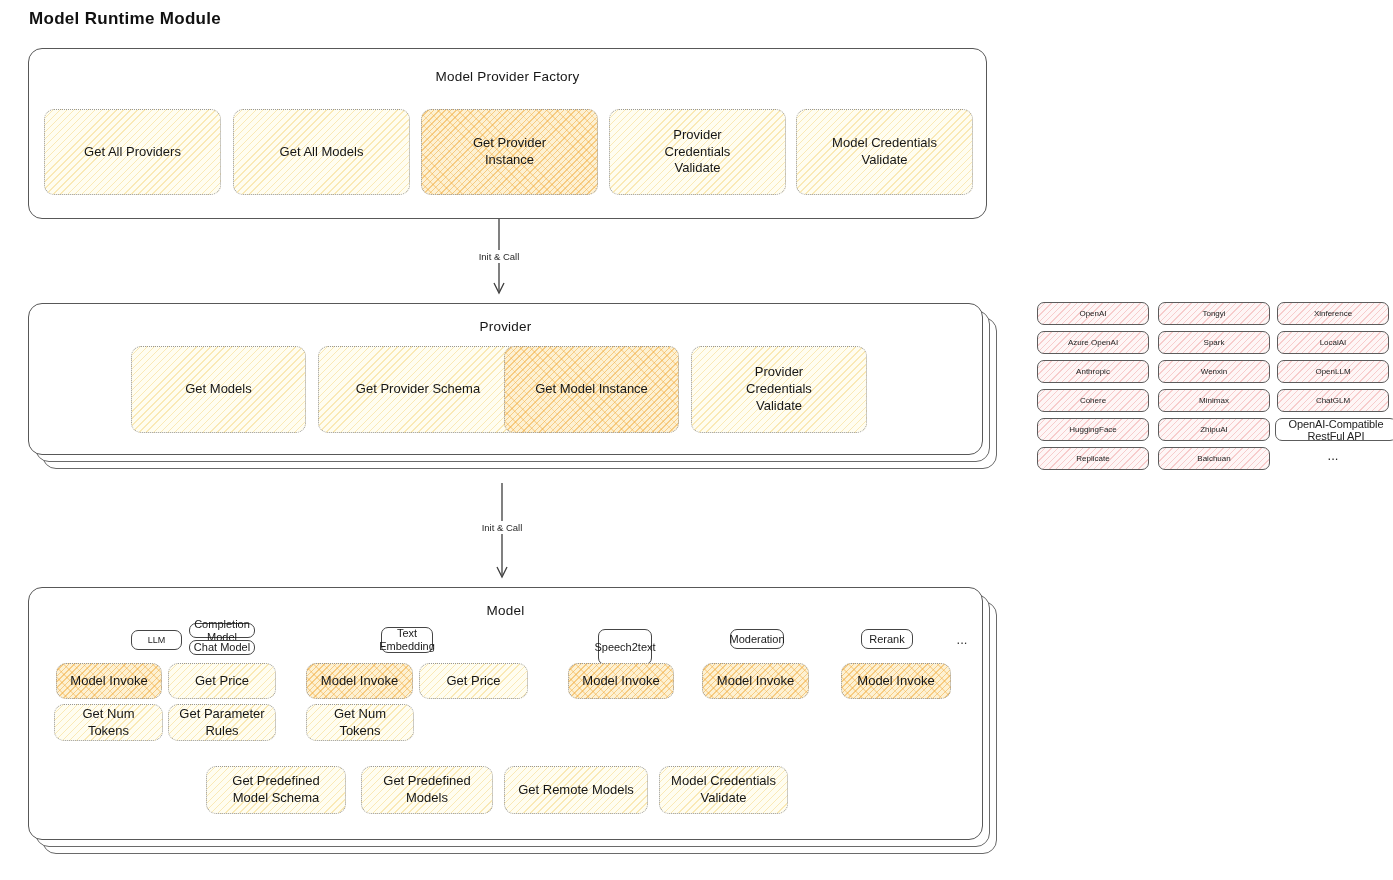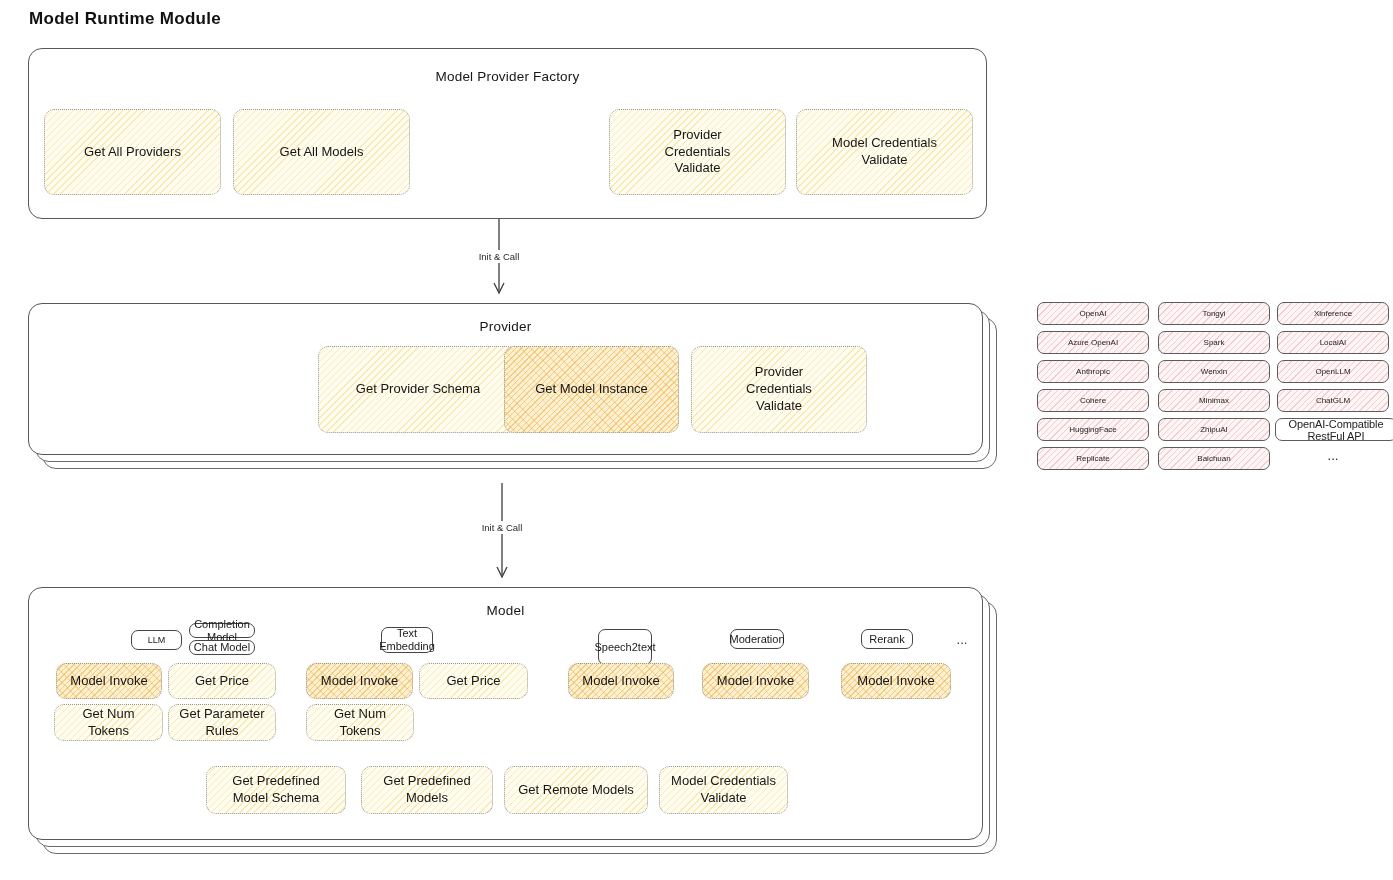--- a/index.html
+++ b/index.html
@@ -71,34 +71,36 @@
 <body>
 
 <div class="canvas">
 
   <div class="page-title">Model Runtime Module</div>
 
   <div class="frame" style="left:28px;top:48px;width:959px;height:171px;">
     <div class="frame-title" style="top:20px;">Model Provider Factory</div>
     <div class="func fill-yellow" style="left:15px;top:60px;width:177px;height:86px;">Get All Providers</div>
     <div class="func fill-yellow" style="left:204px;top:60px;width:177px;height:86px;">Get All Models</div>
+    <div class="func fill-orange narrow" style="left:392px;top:60px;width:177px;height:86px;">Get Provider Instance</div>
     <div class="func fill-yellow narrow" style="left:580px;top:60px;width:177px;height:86px;">Provider Credentials Validate</div>
     <div class="func fill-yellow narrow" style="left:767px;top:60px;width:177px;height:86px;">Model Credentials Validate</div>
   </div>
 
   <svg class="arrow-svg" style="left:491px;top:219px;" width="16" height="80" viewBox="0 0 16 80">
     <line x1="8" y1="0" x2="8" y2="72" stroke="#3d3d3d" stroke-width="1.3"></line>
     <path d="M3 64 L8 74 L13 64" stroke="#3d3d3d" stroke-width="1.3" fill="none"></path>
   </svg>
   <div class="arrow-label" style="left:459px;top:250px;width:80px;">Init &amp; Call</div>
 
   <div class="layer" style="left:42px;top:317px;width:955px;height:152px;"></div>
   <div class="layer" style="left:35px;top:310px;width:955px;height:152px;"></div>
   <div class="frame" style="left:28px;top:303px;width:955px;height:152px;">
     <div class="frame-title" style="top:15px;">Provider</div>
+    <div class="func fill-yellow" style="left:102px;top:42px;width:175px;height:87px;">Get Models</div>
     <div class="func fill-yellow" style="left:289px;top:42px;width:200px;height:87px;">Get Provider Schema</div>
     <div class="func fill-orange" style="left:475px;top:42px;width:175px;height:87px;">Get Model Instance</div>
     <div class="func fill-yellow narrow" style="left:662px;top:42px;width:176px;height:87px;">Provider Credentials Validate</div>
   </div>
 
   <div class="pink-cell fill-pink" style="left:1025px;top:302px;width:112px;height:23px;">OpenAI</div>
   <div class="pink-cell fill-pink" style="left:1025px;top:331px;width:112px;height:23px;">Azure OpenAI</div>
   <div class="pink-cell fill-pink" style="left:1025px;top:360px;width:112px;height:23px;">Anthropic</div>
   <div class="pink-cell fill-pink" style="left:1025px;top:389px;width:112px;height:23px;">Cohere</div>
   <div class="pink-cell fill-pink" style="left:1025px;top:418px;width:112px;height:23px;">HuggingFace</div>

